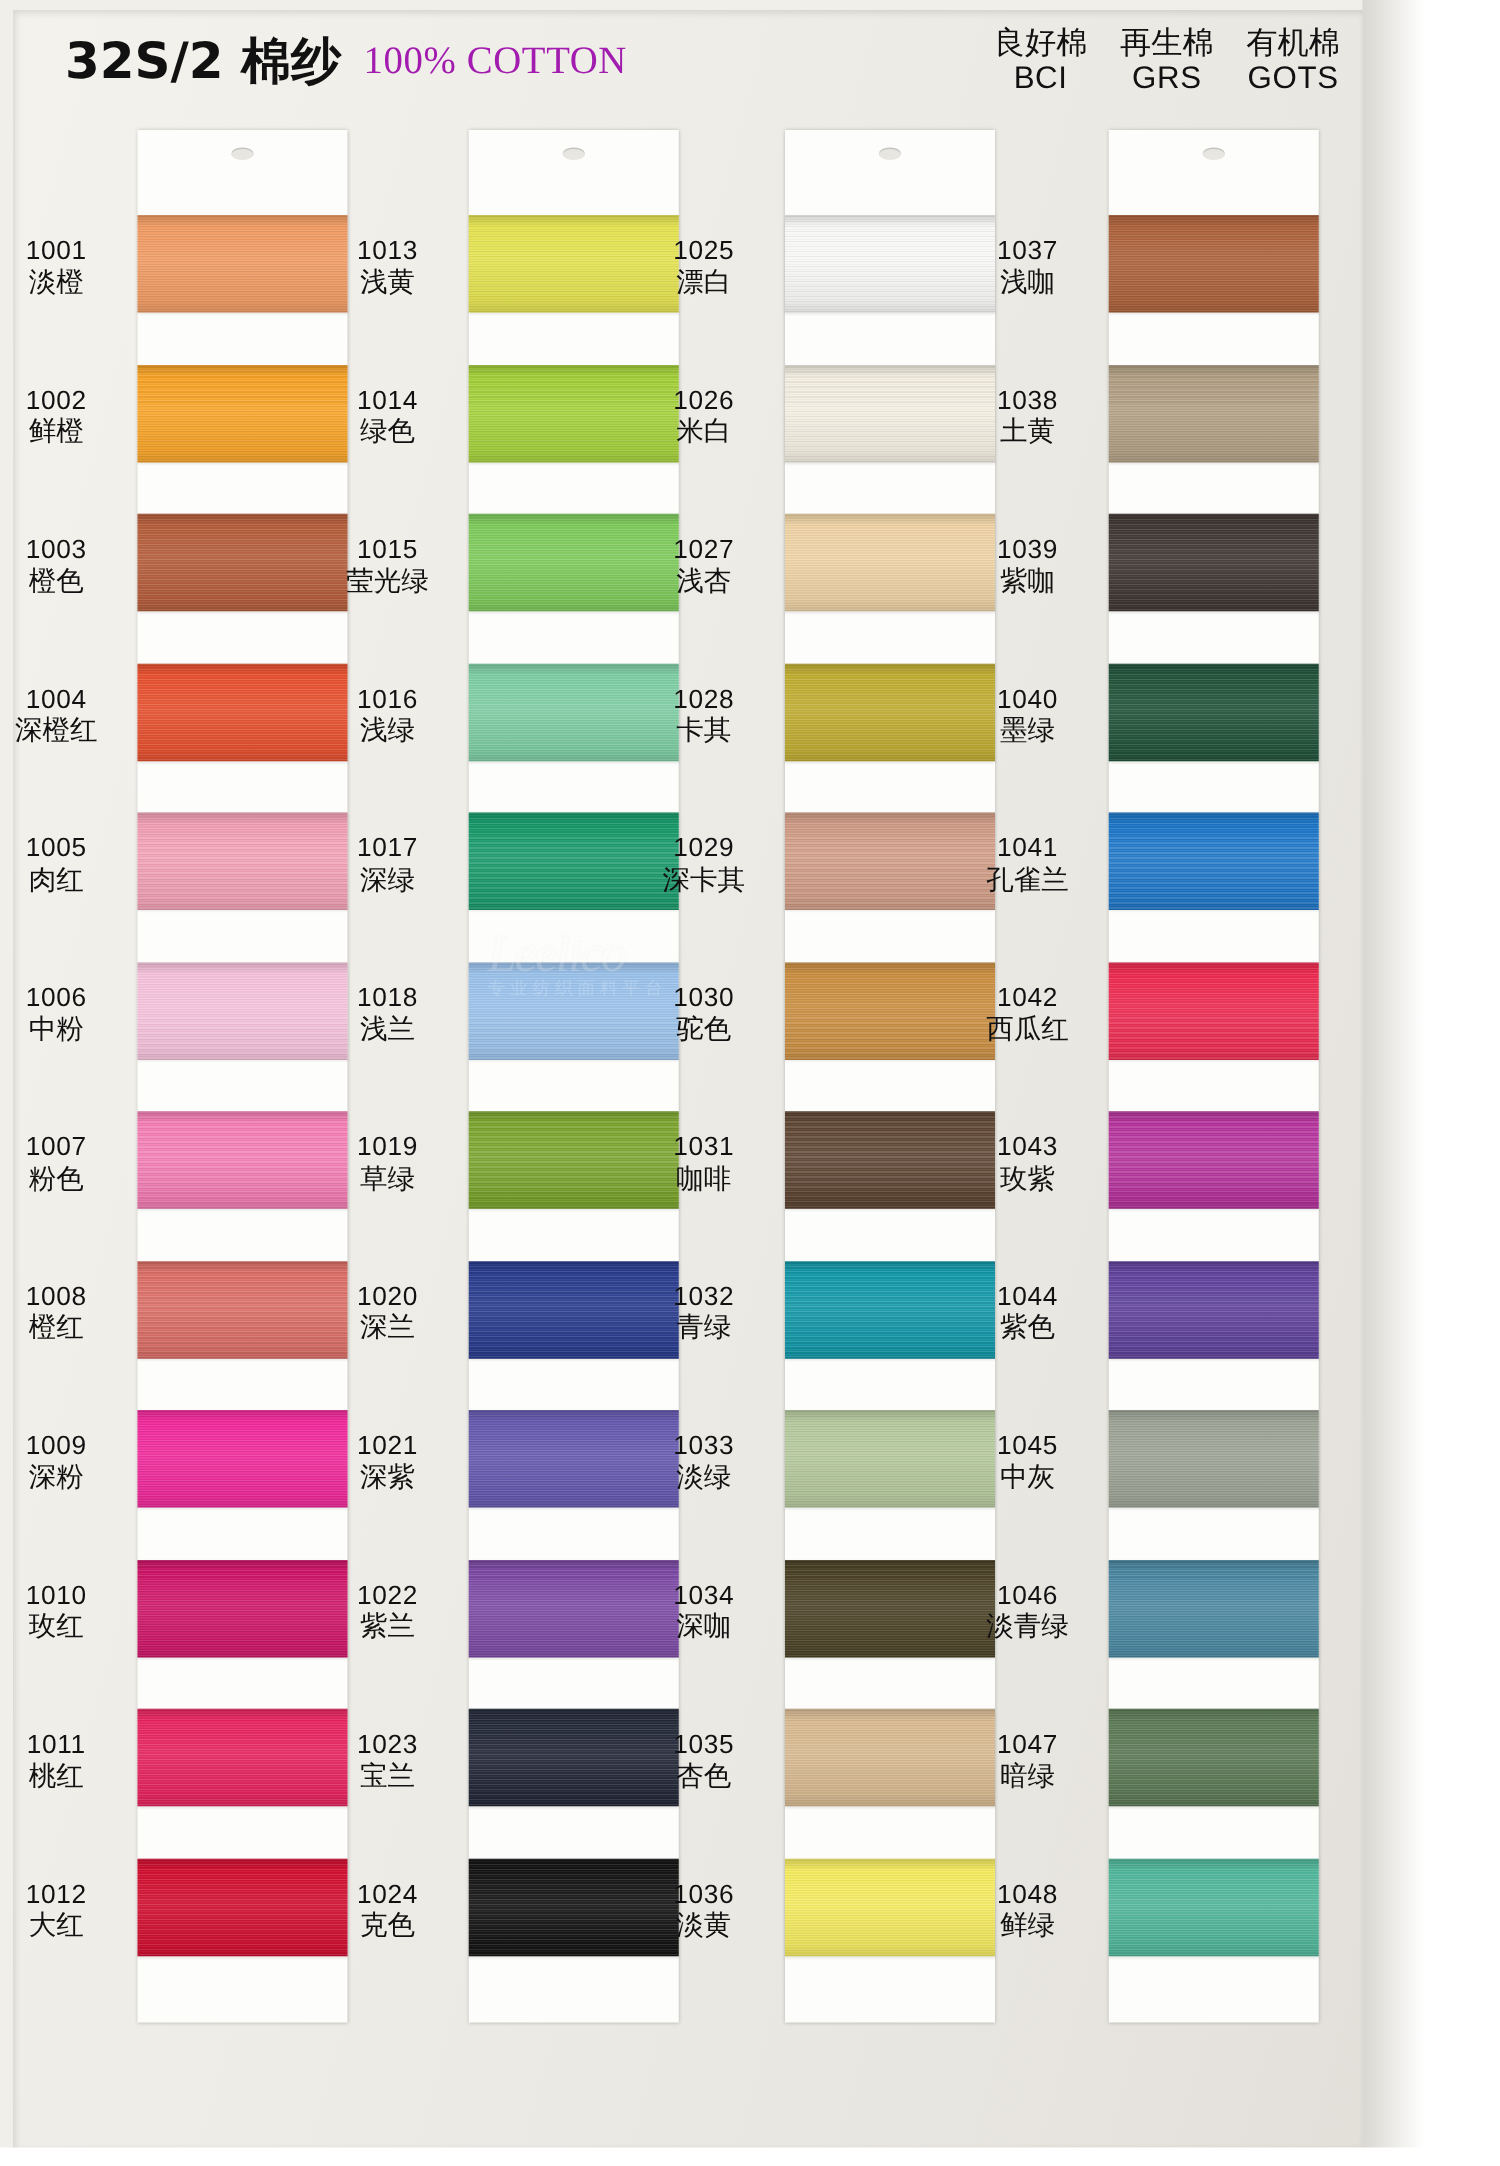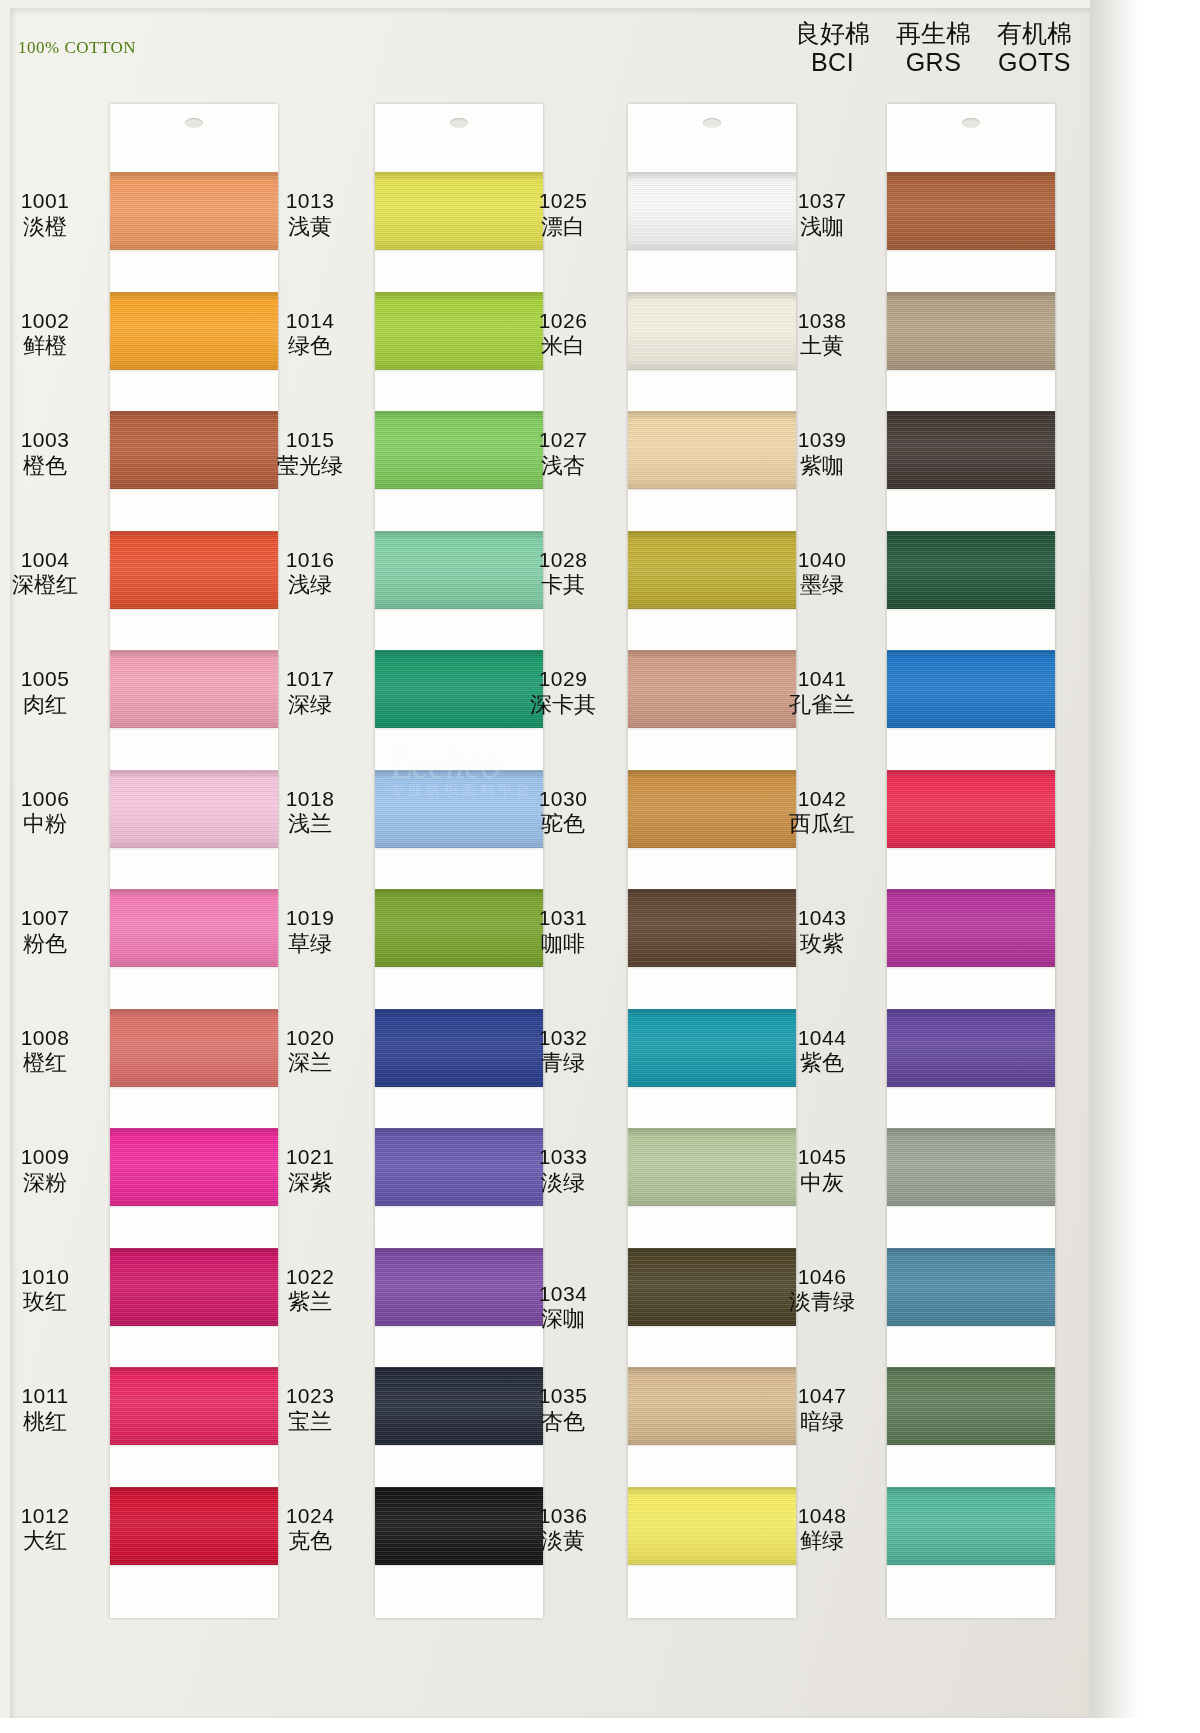--- a/index.html
+++ b/index.html
@@ -88,22 +88,22 @@
   .spec {
     margin-left: 52px;
     font-size: 40px;
     font-weight: bold;
     color: #111;
     letter-spacing: 0px;
     font-family: "DejaVu Sans", "Liberation Sans", sans-serif;
   }
   .spec-sub {
     margin-left: 18px;
-    font-size: 17px;
-    color: #4d7c0f;
+    font-size: 31px;
+    color: #a21caf;
     font-family: "Liberation Serif", serif;
     letter-spacing: .5px;
   }
   .certs {
     margin-left: auto;
     margin-right: 18px;
     display: flex;
     gap: 26px;
   }
   .cert {
@@ -233,20 +233,21 @@
 <body>
 
 <div id="card">
   <div id="board"></div>
   <div id="rightshade"></div>
   <div id="bottomshade"></div>
 
   <div id="header">
 
 
+    <div class="spec">32S/2 棉纱</div>
     <div class="spec-sub">100% COTTON</div>
 
     <div class="certs">
       <div class="cert">
         <div class="cert-cn">良好棉</div>
         <div class="cert-en">BCI</div>
       </div>
       <div class="cert">
         <div class="cert-cn">再生棉</div>
         <div class="cert-en">GRS</div>
@@ -491,21 +492,21 @@
           <div class="name">咖啡</div>
         </div>
         <div class="label" style="top: 920.5px;">
           <div class="code">1032</div>
           <div class="name">青绿</div>
         </div>
         <div class="label" style="top: 1040px;">
           <div class="code">1033</div>
           <div class="name">淡绿</div>
         </div>
-        <div class="label" style="top: 1159.5px; margin-top: 17px;">
+        <div class="label" style="top: 1159.5px;">
           <div class="code">1034</div>
           <div class="name">深咖</div>
         </div>
         <div class="label" style="top: 1279px;">
           <div class="code">1035</div>
           <div class="name">杏色</div>
         </div>
         <div class="label" style="top: 1398.5px;">
           <div class="code">1036</div>
           <div class="name">淡黄</div>

